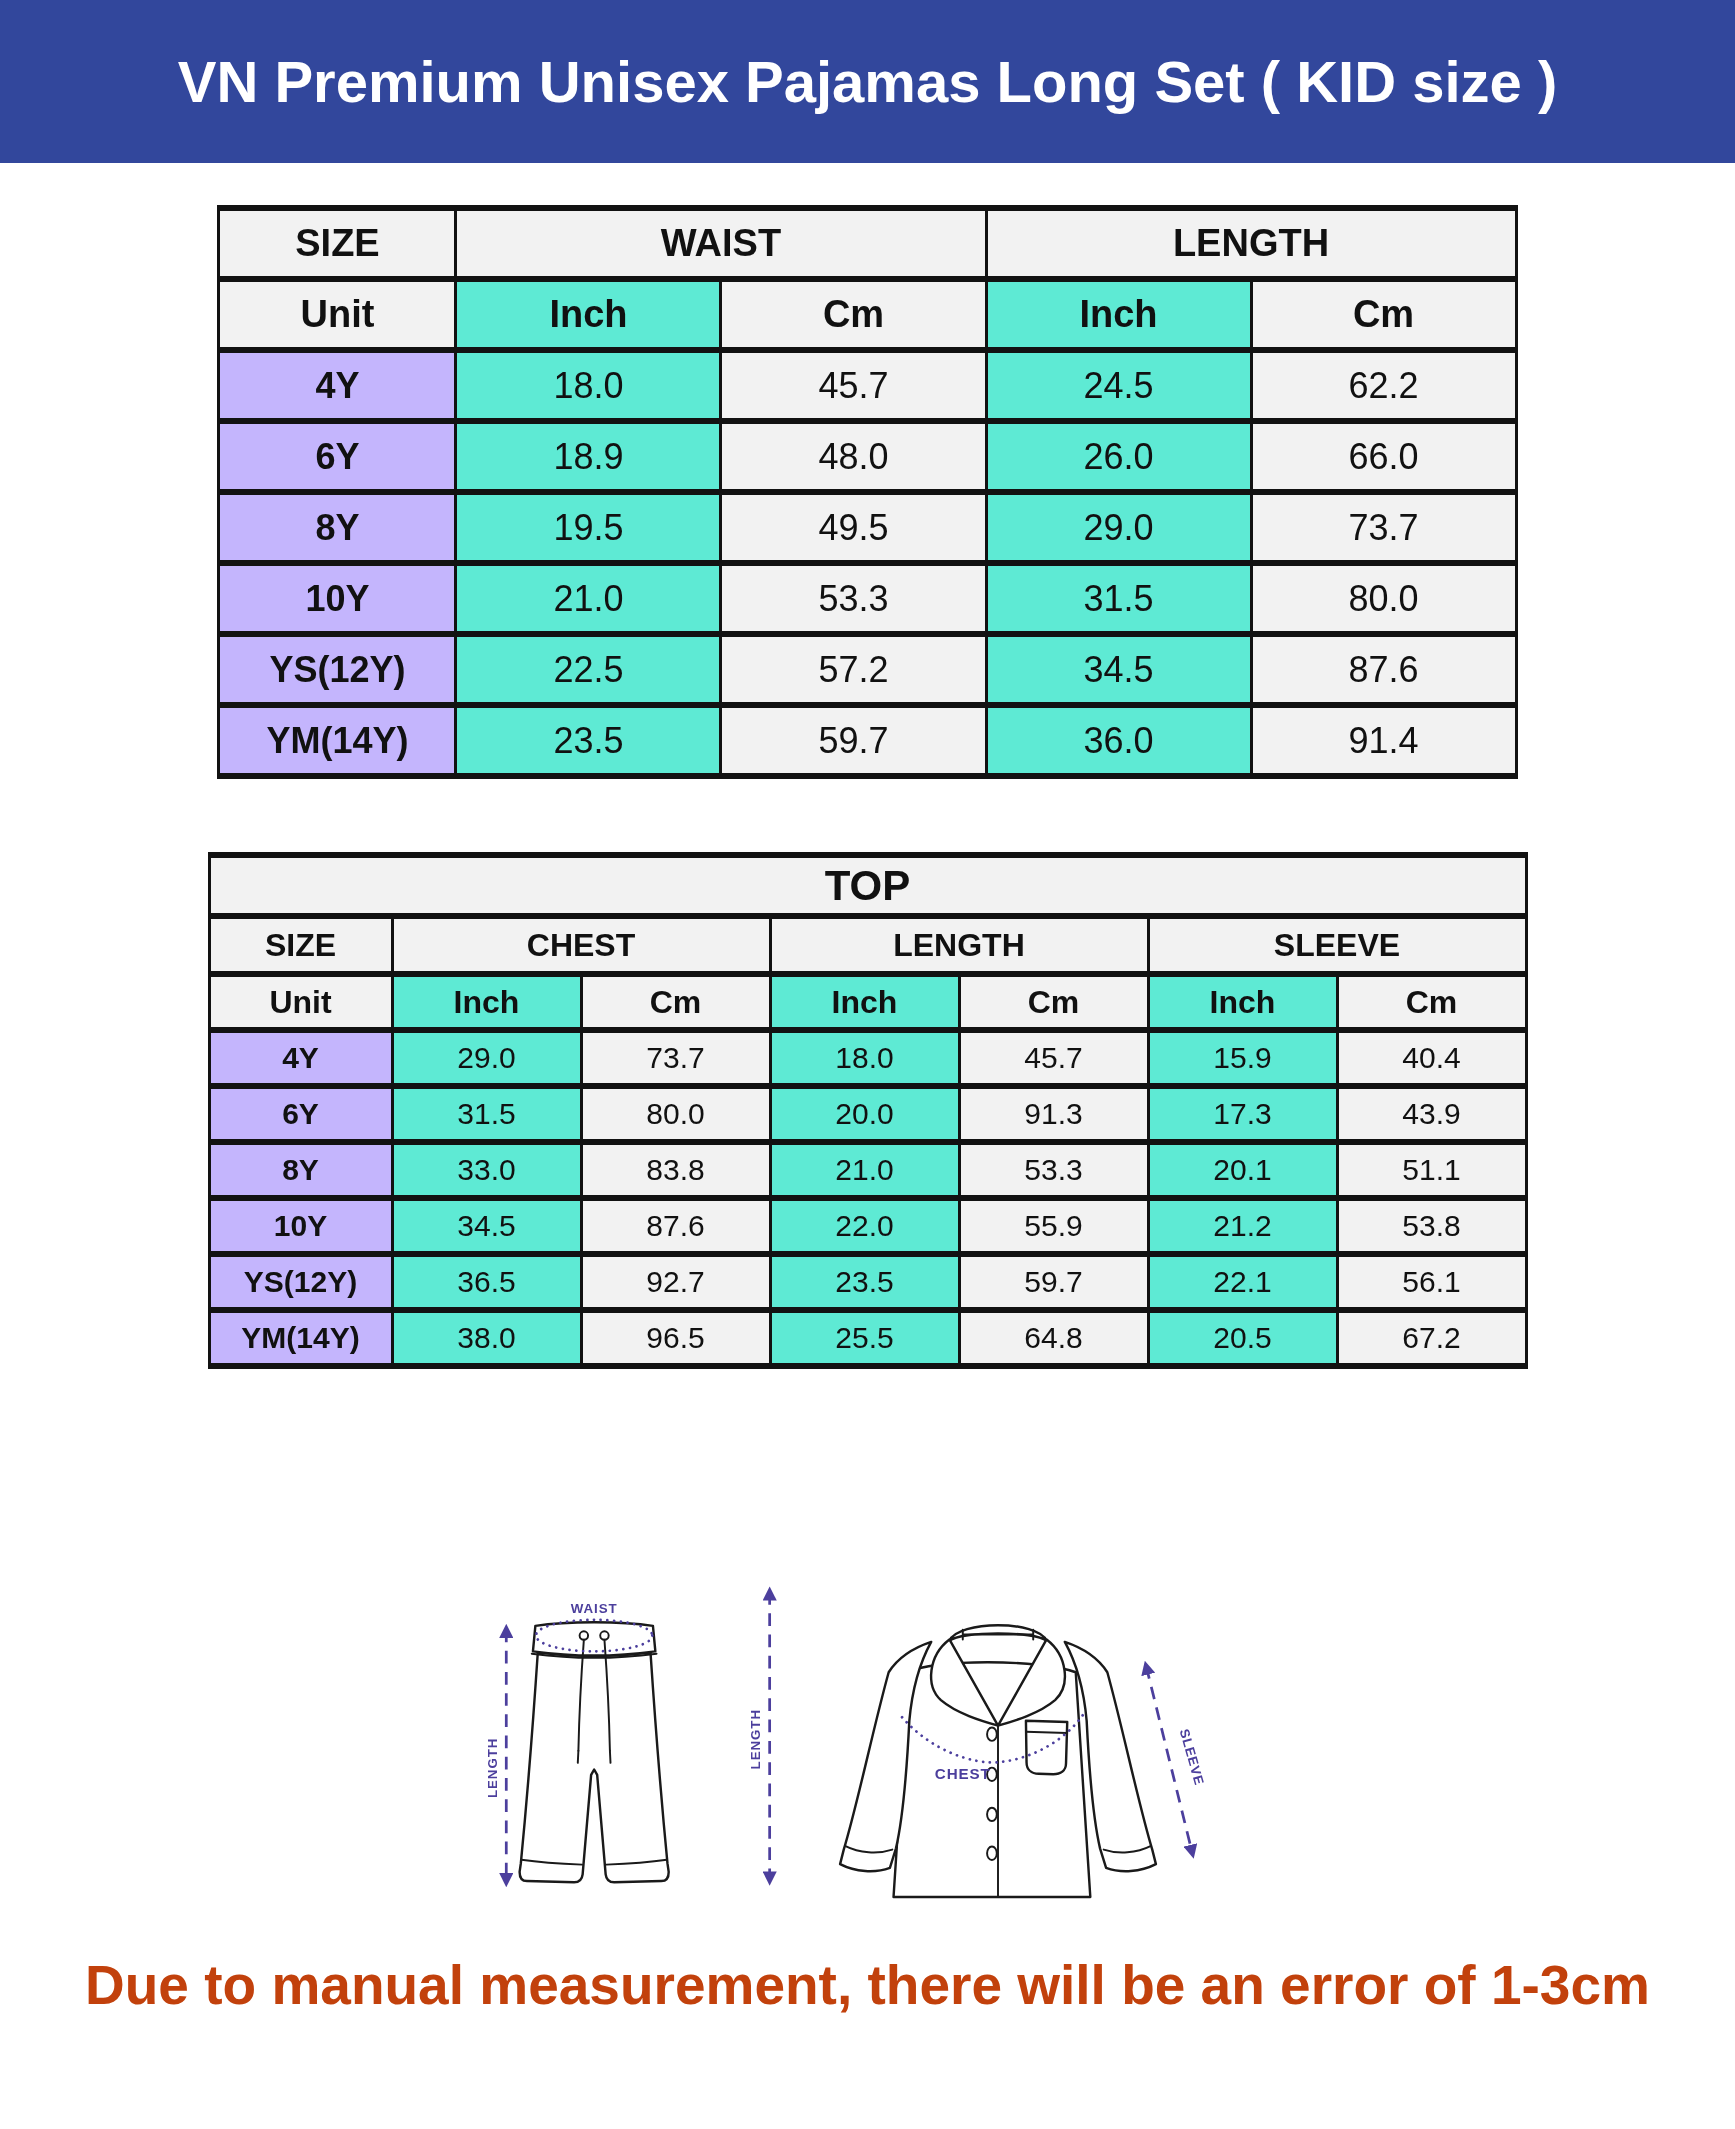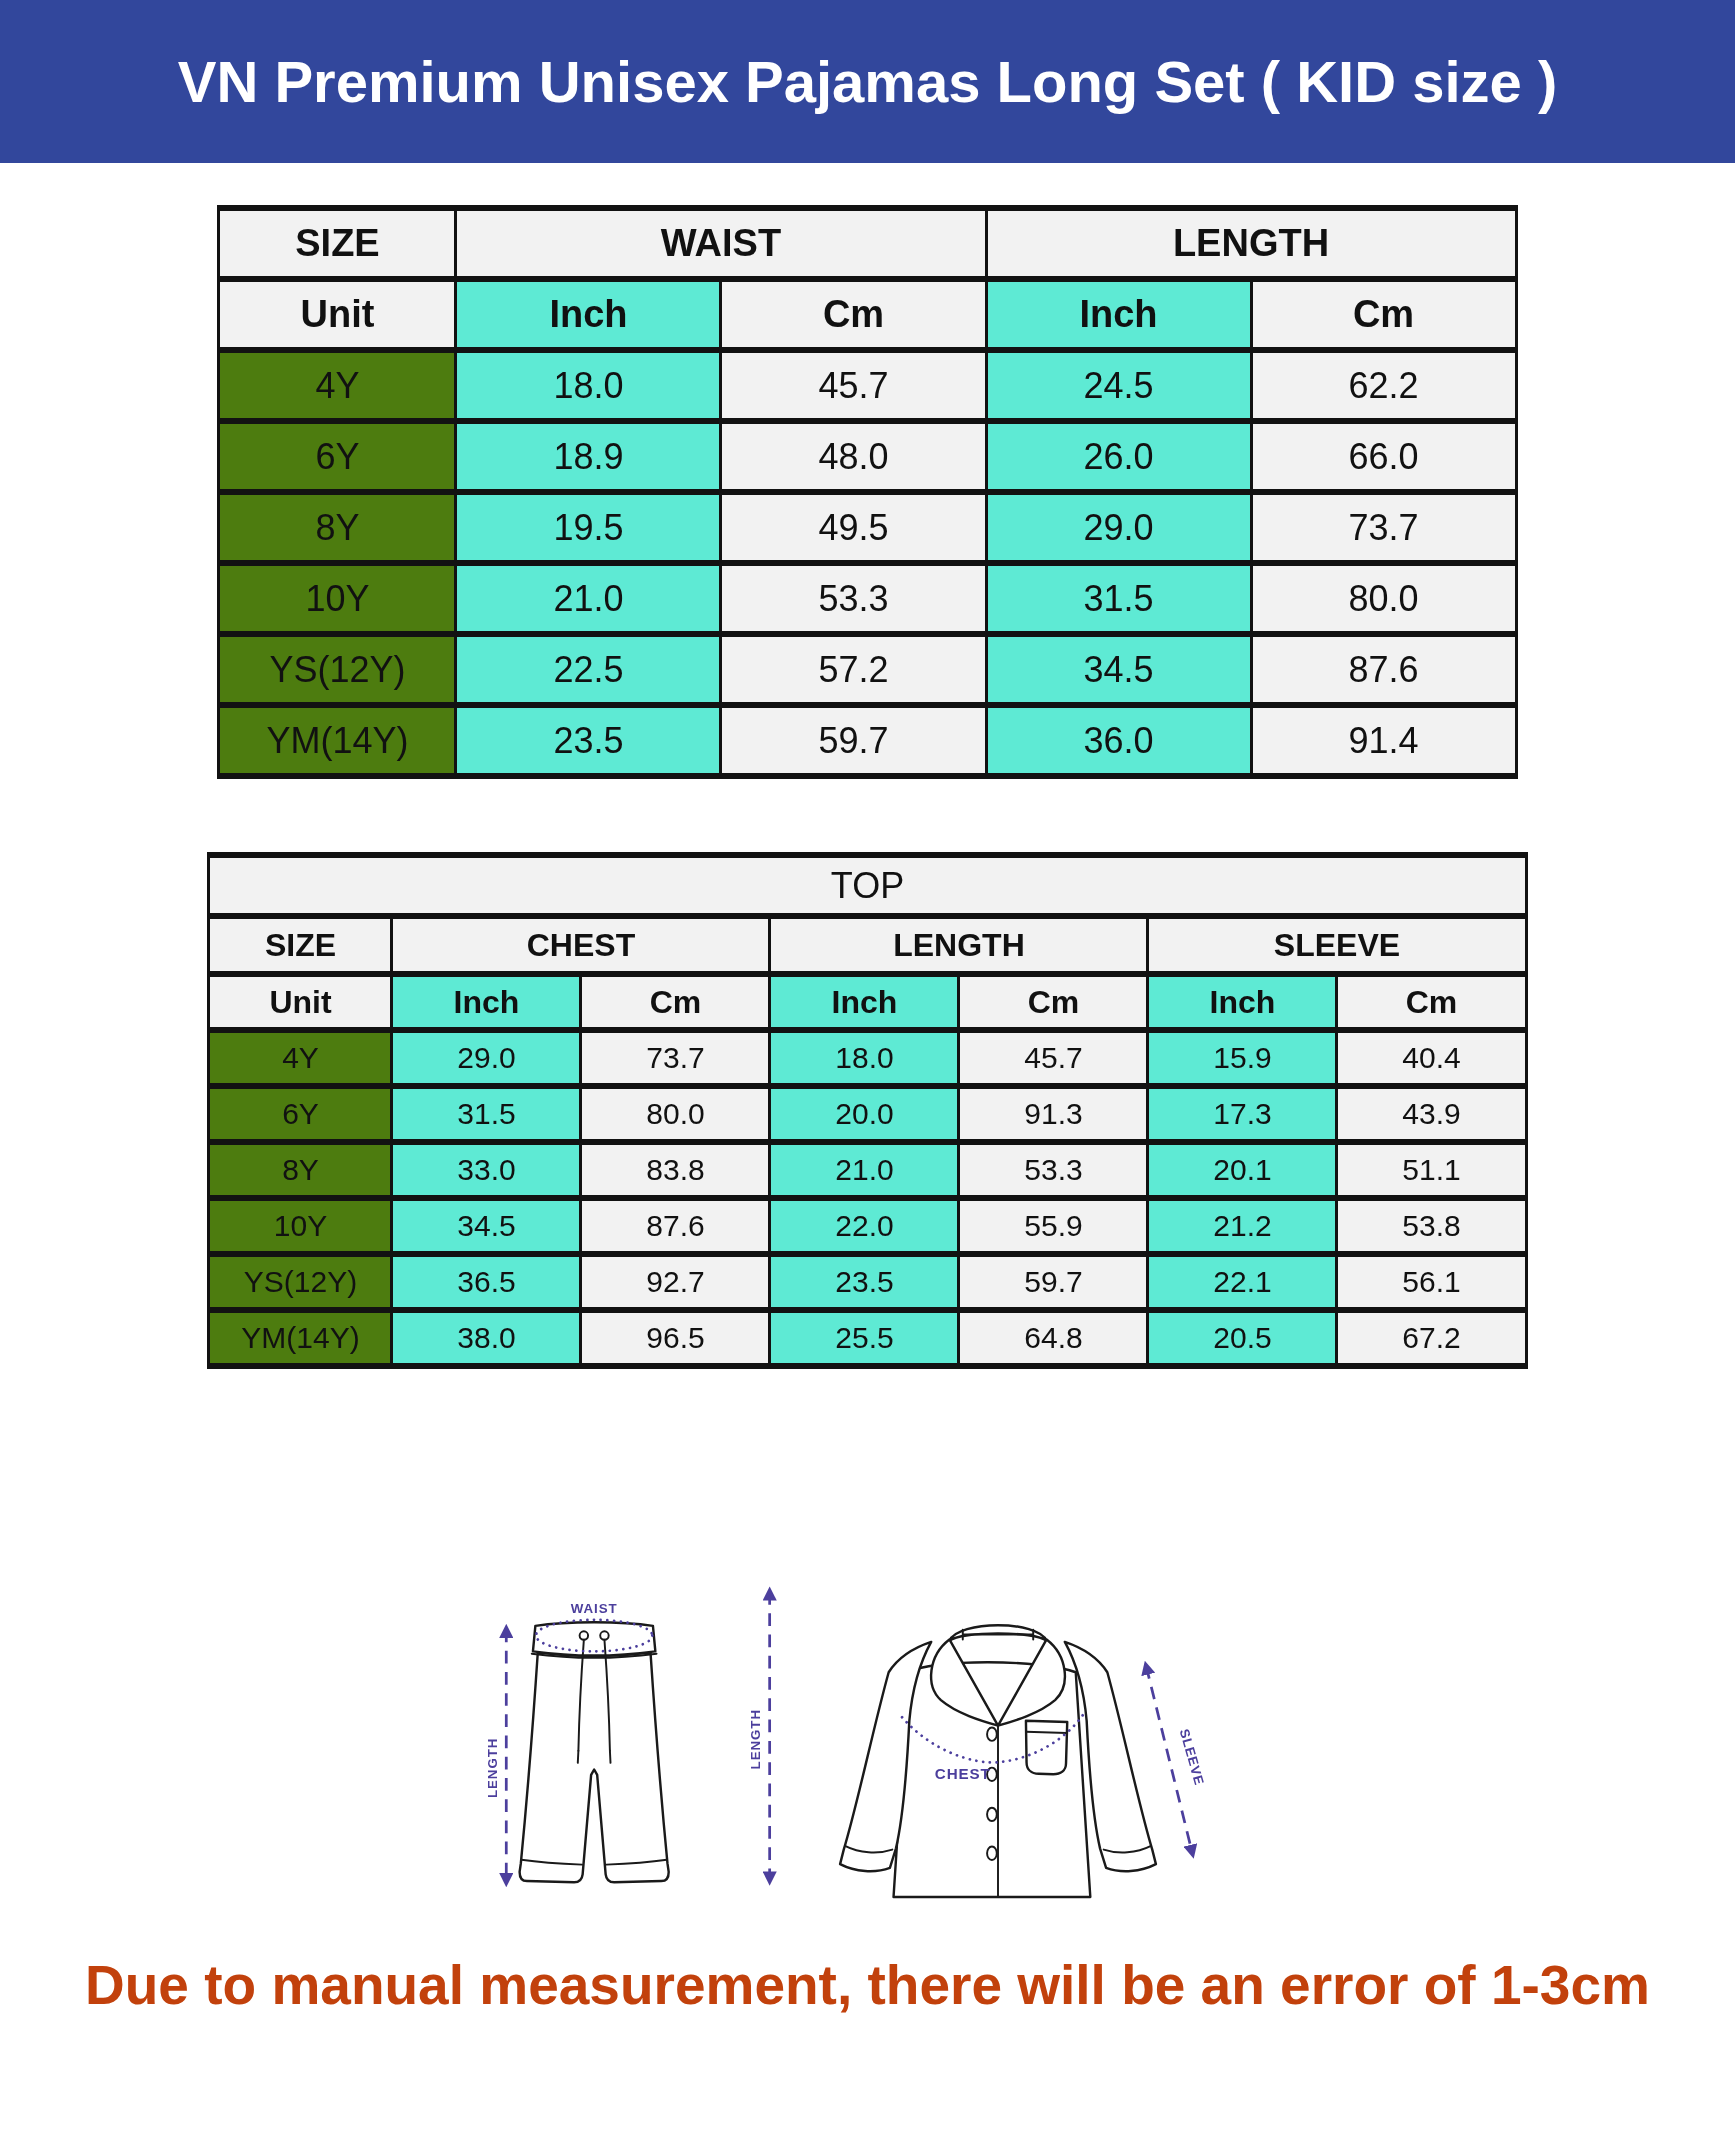--- a/index.html
+++ b/index.html
@@ -44,36 +44,36 @@
     border-right: 3.6px solid #121212;
     border-top: 6px solid #121212;
     border-bottom: 6px solid #121212;
     text-align: center;
     vertical-align: middle;
     padding: 0;
     color: #111111;
   }
   .c-gray  { background: #F2F2F2; }
   .c-white { background: #5eead4; }
-  .c-size  { background: #4d7c0f; font-weight: normal; }
+  .c-size  { background: #c4b5fd; font-weight: bold; }
 
   .pant-tbl { width: 1295px; margin: 42px auto 0 auto; }
   .pant-tbl tr { height: 71px; }
   .pant-tbl .row-title { height: 71px; }
   .pant-tbl .t-title  { font-size: 45px; font-weight: bold; }
   .pant-tbl .t-group  { font-size: 38px; font-weight: bold; }
   .pant-tbl .t-unit   { font-size: 38px; font-weight: bold; }
   .pant-tbl td        { font-size: 36px; }
   .pant-tbl .c-size   { font-size: 36px; }
 
   .top-tbl { width: 1320px; margin: 73px auto 0 auto; }
   .top-tbl tr { height: 56px; }
   .top-tbl .row-title { height: 61px; }
   .top-tbl .row-head  { height: 58px; }
-  .top-tbl .t-title   { font-size: 36px; font-weight: normal; }
+  .top-tbl .t-title   { font-size: 42px; font-weight: bold; }
   .top-tbl .t-group   { font-size: 32px; font-weight: bold; }
   .top-tbl .t-unit    { font-size: 32px; font-weight: bold; }
   .top-tbl td         { font-size: 30px; }
   .top-tbl .c-size    { font-size: 30px; }
 
   
   .diagrams {
     margin-top: 200px;
     display: flex;
     justify-content: center;

